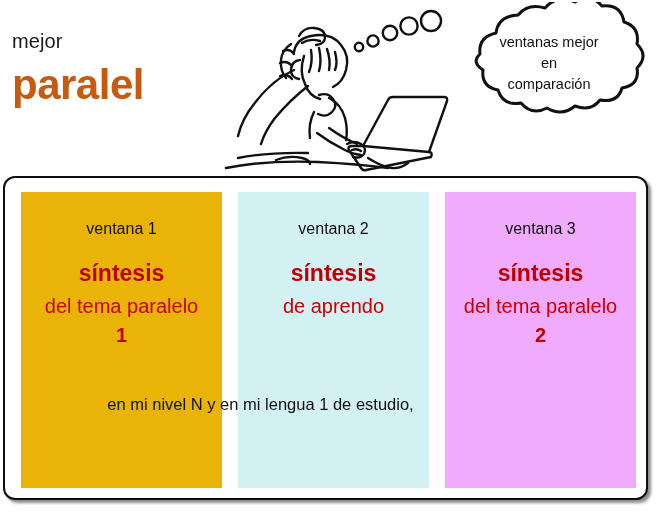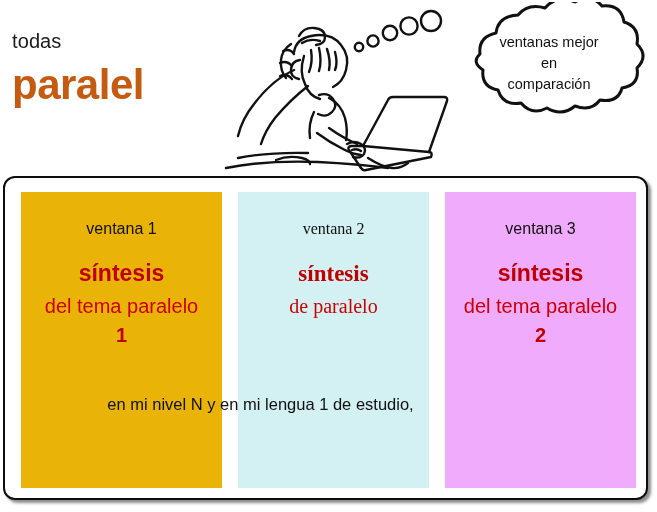--- a/index.html
+++ b/index.html
@@ -93,21 +93,21 @@
     width: 100%;
     height: 100%;
   }
 
   .panel {
     position: absolute;
     top: 14px;
     height: 296px;
   }
   .panel-1 { left: 16px;  width: 201px; background: #eab308; }
-  .panel-2 { left: 233px; width: 191px; background: #d3f0f2; font-family: Liberation Serif, serif; }
+  .panel-2 { left: 233px; width: 191px; background: #d3f0f2; }
   .panel-3 { left: 440px; width: 191px; background: #f0abfc; }
 
   .panel-body {
     padding-top: 27px;
     text-align: center;
   }
   .panel-window-label {
     font-size: 16px;
     color: #111111;
     line-height: 1.2;
@@ -143,21 +143,21 @@
     z-index: 5;
   }
   .caption-line { display: block; }
 </style>
 </head>
 <body>
 
 <div id="header">
 
   <div id="title-block">
-    <div id="title-modo">todas</div>
+    <div id="title-modo">mejor</div>
     <div id="title-mode-name">paralel</div>
   </div>
 
   <div id="illustration">
     <svg width="240" height="176" viewBox="0 0 240 176" fill="none" stroke="#111111" stroke-width="2.4" stroke-linecap="round" stroke-linejoin="round">
 
       <path d="M83 36 q5 -9 15 -8 q11 1 11 9 q0 7 -9 8"></path>
       <path d="M86 43 q8 -5 18 -2"></path>
 
       <path d="M78 52 q2 -13 17 -16 q20 -4 30 9 q9 11 5 25 q-3 12 -13 17"></path>
@@ -250,21 +250,21 @@
           <div class="emph">1</div>
         </div>
       </div>
     </div>
 
     <div class="panel panel-2">
       <div class="panel-body">
         <div class="panel-window-label">ventana 2</div>
         <div class="panel-heading">síntesis</div>
         <div class="panel-desc">
-          <div>de paralelo</div>
+          <div>de aprendo</div>
         </div>
       </div>
     </div>
 
     <div class="panel panel-3">
       <div class="panel-body">
         <div class="panel-window-label">ventana 3</div>
         <div class="panel-heading">síntesis</div>
         <div class="panel-desc">
           <div>del tema paralelo</div>

